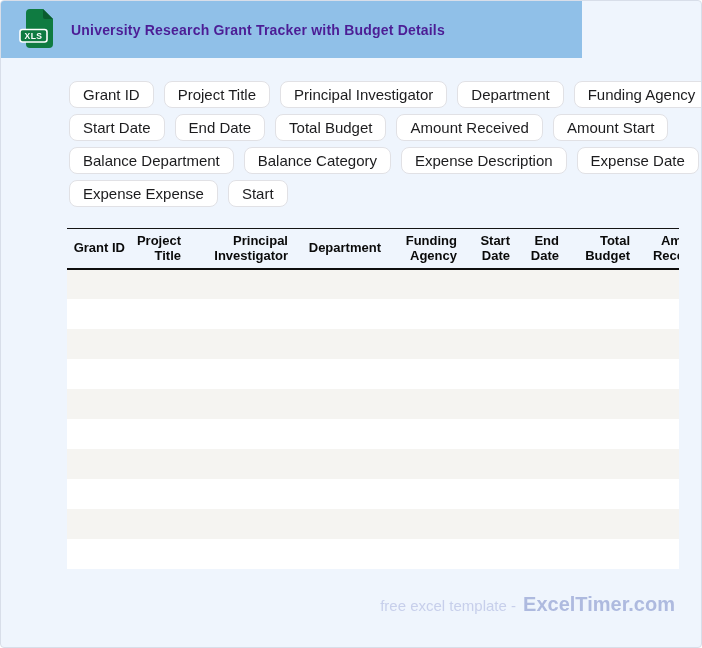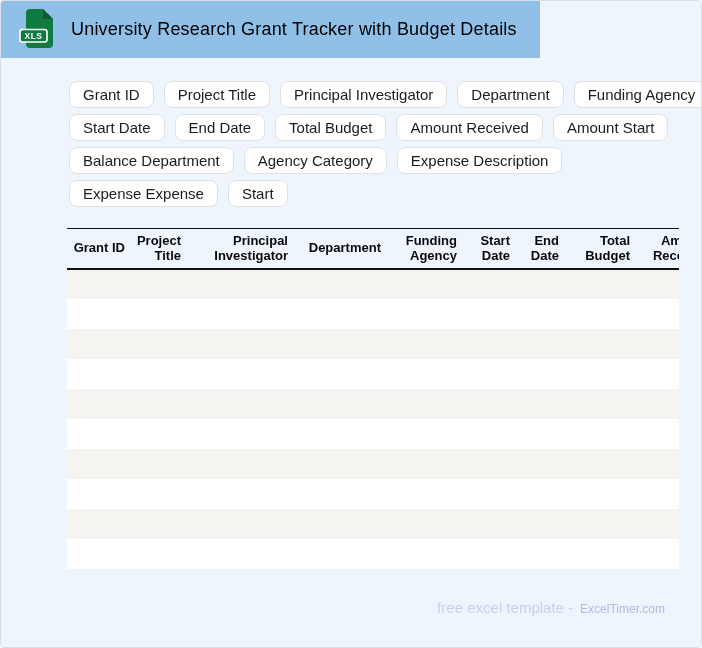--- a/index.html
+++ b/index.html
@@ -12,31 +12,31 @@
     position: relative;
     width: 702px;
     height: 648px;
     background: #EFF5FD;
     border: 1px solid #D8DEE9;
     border-radius: 4px;
     overflow: hidden;
   }
   
   .header-bar {
-    width: 539px;
+    width: 581px;
     height: 57px;
     display: flex;
     align-items: center;
     padding-left: 16px;
   }
   .xls-icon { flex: 0 0 auto; margin-right: 14px; display: block; }
   .page-title {
-    color: #000000;
-    font-size: 18px;
-    font-weight: 400;
+    color: #4c1d95;
+    font-size: 14px;
+    font-weight: 700;
     letter-spacing: 0.2px;
     white-space: nowrap;
   }
   
   .chips-area {
     margin: 23px 0 0 68px;
   }
   .chip-row {
     display: flex;
     column-gap: 10px;
@@ -81,34 +81,34 @@
     padding: 2px 6px 2px 0;
   }
   .grant-table td {
     height: 30px;
     padding: 0;
     border: none;
   }
   
   .footer {
     position: absolute;
-    right: 36px;
+    right: 26px;
     bottom: 31px;
     display: flex;
     align-items: baseline;
     gap: 7px;
   }
   .footer-text {
     color: #C7CFEB;
     font-size: 15px;
   }
   .footer-brand {
     color: #AEBADF;
-    font-size: 12px;
-    font-weight: normal;
+    font-size: 20px;
+    font-weight: bold;
     text-decoration: none;
     cursor: pointer;
   }
 </style>
 </head>
 <body>
 
 <div class="card" style="background: rgb(239, 245, 253); border-color: rgb(216, 222, 233);">
 
   <div class="header-bar" style="background: rgb(144, 192, 232);">
@@ -131,22 +131,23 @@
       </div>
       <div class="chip-row">
         <span class="chip">Start Date</span>
         <span class="chip">End Date</span>
         <span class="chip">Total Budget</span>
         <span class="chip">Amount Received</span>
         <span class="chip">Amount Start</span>
       </div>
       <div class="chip-row">
         <span class="chip">Balance Department</span>
-        <span class="chip">Agency Category</span>
+        <span class="chip">Balance Category</span>
         <span class="chip">Expense Description</span>
+        <span class="chip">Expense Date</span>
       </div>
       <div class="chip-row">
         <span class="chip">Expense Expense</span>
         <span class="chip">Start</span>
       </div>
     </div>
 
   <div class="table-clip">
     <table class="grant-table">
       <colgroup>

